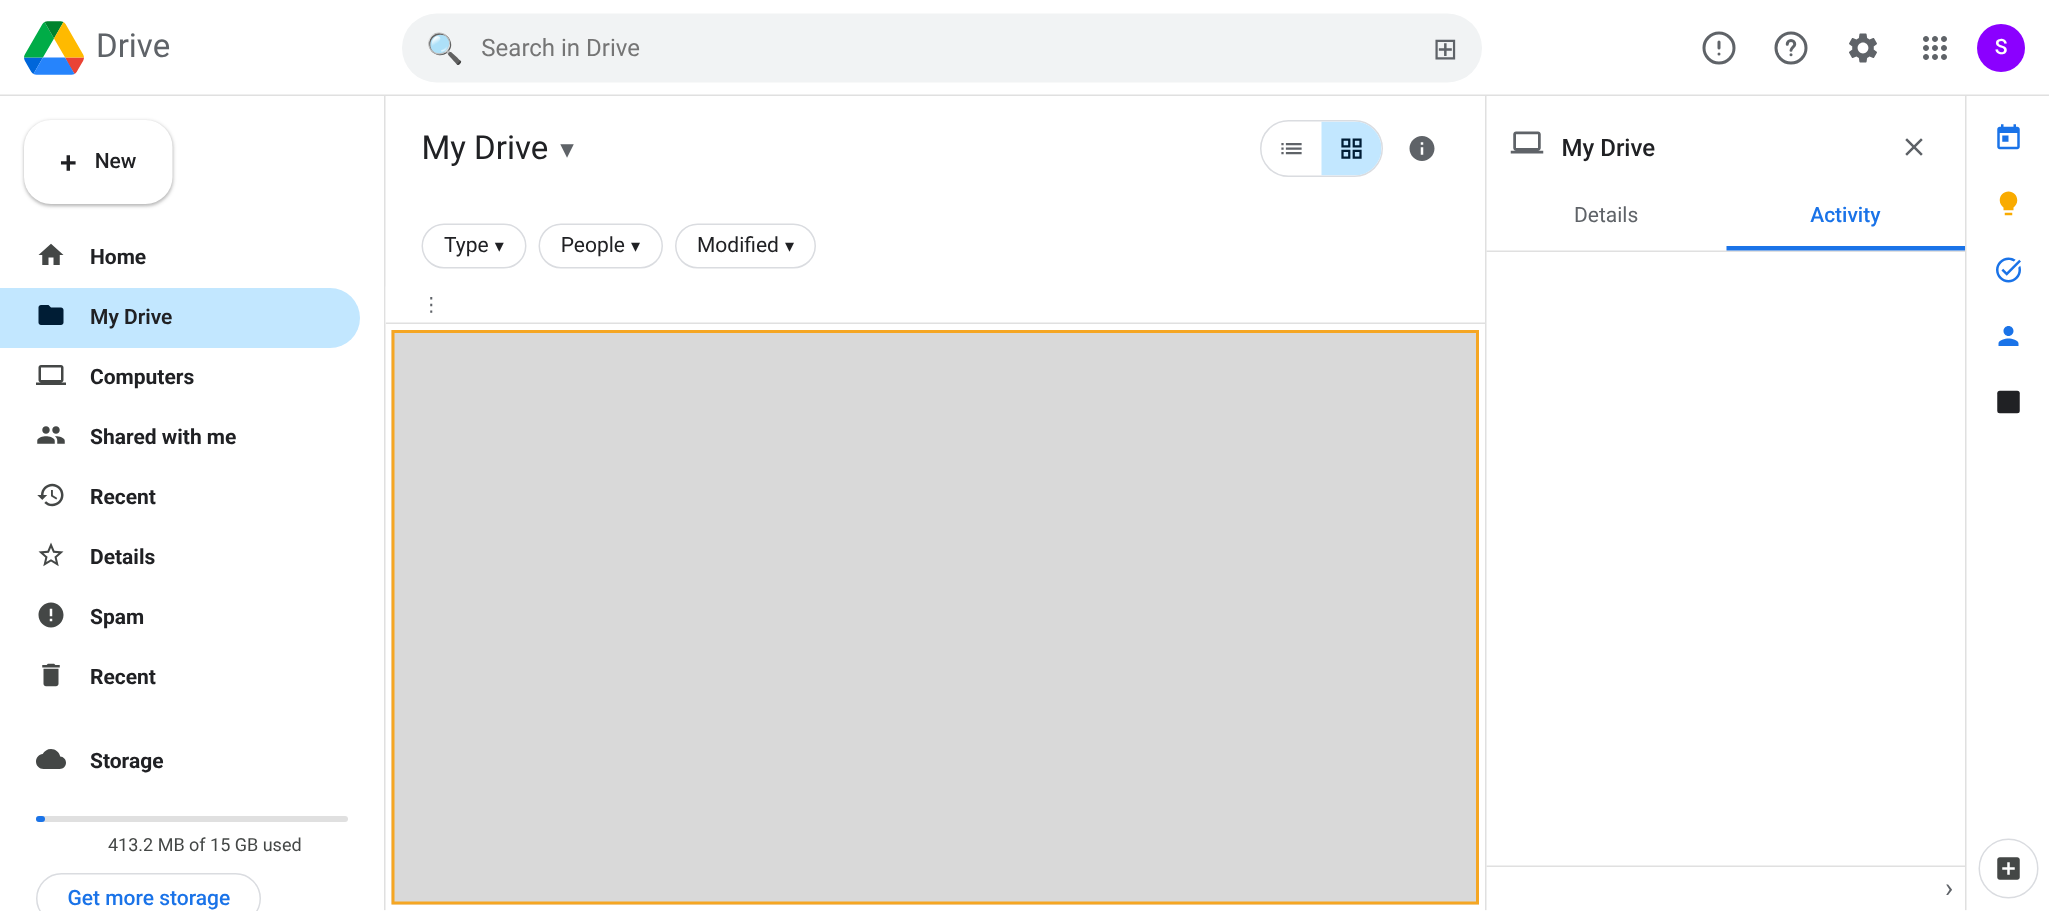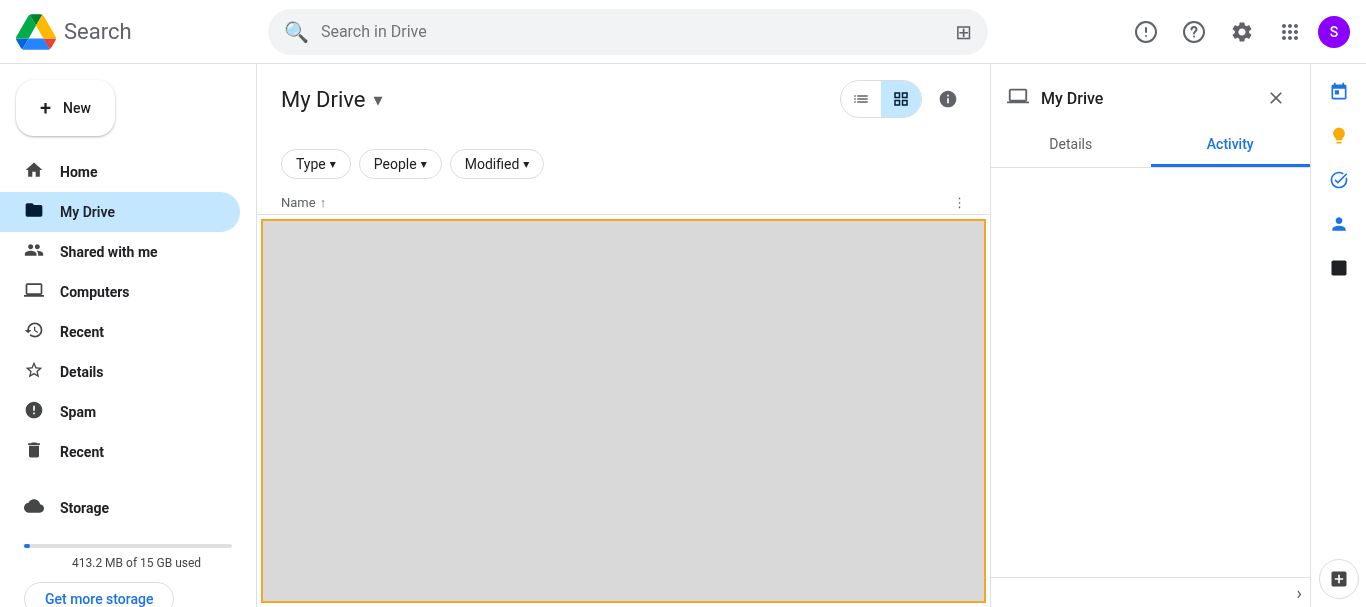--- a/index.html
+++ b/index.html
@@ -132,21 +132,21 @@
   <div class="logo-area">
 
     <svg class="logo-icon" viewBox="0 0 87.3 78" xmlns="http://www.w3.org/2000/svg">
       <path d="m6.6 66.85 3.85 6.65c.8 1.4 1.95 2.5 3.3 3.3l13.75-23.8h-27.5c0 1.55.4 3.1 1.2 4.5z" fill="#0066da"></path>
       <path d="m43.65 25-13.75-23.8c-1.35.8-2.5 1.9-3.3 3.3l-25.4 44a9.06 9.06 0 0 0 -1.2 4.5h27.5z" fill="#00ac47"></path>
       <path d="m73.55 76.8c1.35-.8 2.5-1.9 3.3-3.3l1.6-2.75 7.65-13.25c.8-1.4 1.2-2.95 1.2-4.5h-27.502l5.852 11.5z" fill="#ea4335"></path>
       <path d="m43.65 25 13.75-23.8c-1.35-.8-2.9-1.2-4.5-1.2h-18.5c-1.6 0-3.15.45-4.5 1.2z" fill="#00832d"></path>
       <path d="m59.8 53h-32.3l-13.75 23.8c1.35.8 2.9 1.2 4.5 1.2h50.8c1.6 0 3.15-.45 4.5-1.2z" fill="#2684fc"></path>
       <path d="m73.4 26.5-12.7-22c-.8-1.4-1.95-2.5-3.3-3.3l-13.75 23.8 16.15 28h27.45c0-1.55-.4-3.1-1.2-4.5z" fill="#ffba00"></path>
     </svg>
-    <span class="logo-text">Search</span>
+    <span class="logo-text">Drive</span>
   </div>
 
   <div class="search-bar">
     <span class="search-icon">🔍</span>
     <input type="text" placeholder="Search in Drive" style="">
     <span class="filter-icon">⊞</span>
   </div>
 
   <div class="topbar-right">
     <button class="topbar-icon-btn" title="Send feedback">
@@ -201,33 +201,33 @@
         <svg width="20" height="20" viewBox="0 0 24 24" fill="#001d35">
             <path d="M20 6h-8l-2-2H4c-1.1 0-2 .9-2 2v12c0 1.1.9 2 2 2h16c1.1 0 2-.9 2-2V8c0-1.1-.9-2-2-2z"></path>
           </svg>
       </span>
       <span>My Drive</span>
     </div>
 
     <div class="sidebar-item">
       <span class="item-icon">
         <svg width="20" height="20" viewBox="0 0 24 24" fill="#444746">
+            <path d="M20 18c1.1 0 1.99-.9 1.99-2L22 6c0-1.1-.9-2-2-2H4c-1.1 0-2 .9-2 2v10c0 1.1.9 2 2 2H0v2h24v-2h-4zM4 6h16v10H4V6z"></path>
+          </svg>
+      </span>
+      <span>Computers</span>
+    </div>
+
+    <div class="sidebar-item">
+      <span class="item-icon">
+        <svg width="20" height="20" viewBox="0 0 24 24" fill="#444746">
             <path d="M16 11c1.66 0 2.99-1.34 2.99-3S17.66 5 16 5c-1.66 0-3 1.34-3 3s1.34 3 3 3zm-8 0c1.66 0 2.99-1.34 2.99-3S9.66 5 8 5C6.34 5 5 6.34 5 8s1.34 3 3 3zm0 2c-2.33 0-7 1.17-7 3.5V19h14v-2.5c0-2.33-4.67-3.5-7-3.5zm8 0c-.29 0-.62.02-.97.05 1.16.84 1.97 1.97 1.97 3.45V19h6v-2.5c0-2.33-4.67-3.5-7-3.5z"></path>
           </svg>
       </span>
       <span>Shared with me</span>
-    </div>
-
-    <div class="sidebar-item">
-      <span class="item-icon">
-        <svg width="20" height="20" viewBox="0 0 24 24" fill="#444746">
-            <path d="M20 18c1.1 0 1.99-.9 1.99-2L22 6c0-1.1-.9-2-2-2H4c-1.1 0-2 .9-2 2v10c0 1.1.9 2 2 2H0v2h24v-2h-4zM4 6h16v10H4V6z"></path>
-          </svg>
-      </span>
-      <span>Computers</span>
     </div>
 
     <div class="sidebar-item">
       <span class="item-icon">
         <svg width="20" height="20" viewBox="0 0 24 24" fill="#444746">
             <path d="M13 3c-4.97 0-9 4.03-9 9H1l3.89 3.89.07.14L9 12H6c0-3.87 3.13-7 7-7s7 3.13 7 7-3.13 7-7 7c-1.93 0-3.68-.79-4.94-2.06l-1.42 1.42C8.27 19.99 10.51 21 13 21c4.97 0 9-4.03 9-9s-4.03-9-9-9zm-1 5v5l4.28 2.54.72-1.21-3.5-2.08V8H12z"></path>
           </svg>
       </span>
       <span>Recent</span>
     </div>
@@ -316,24 +316,20 @@
         <span>People</span>
         <span class="chevron">▾</span>
       </button>
       <button class="filter-btn">
         <span>Modified</span>
         <span class="chevron">▾</span>
       </button>
     </div>
 
     <div class="file-list-header">
-      <div class="col-name">
-        <span>Name</span>
-        <span>↑</span>
-      </div>
       <span>⋮</span>
     </div>
 
     <div class="file-area">
       <div class="file-content-placeholder"></div>
     </div>
   </div>
 
   <div class="right-panel">
     <div class="right-panel-header">

